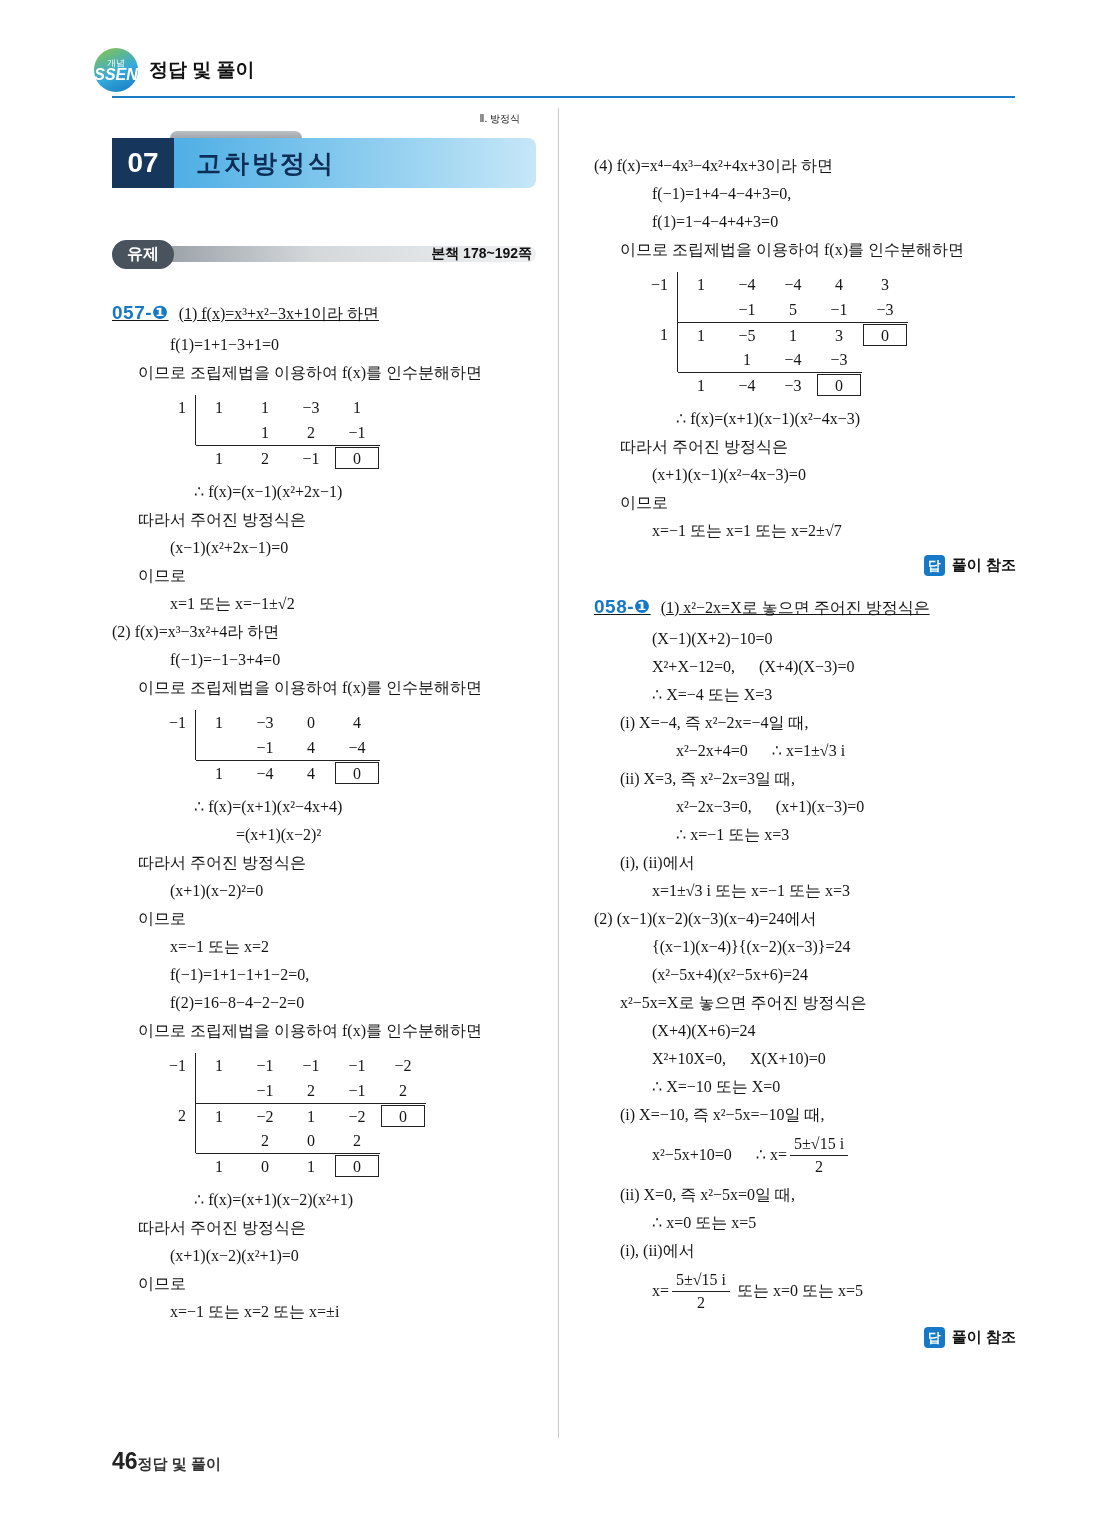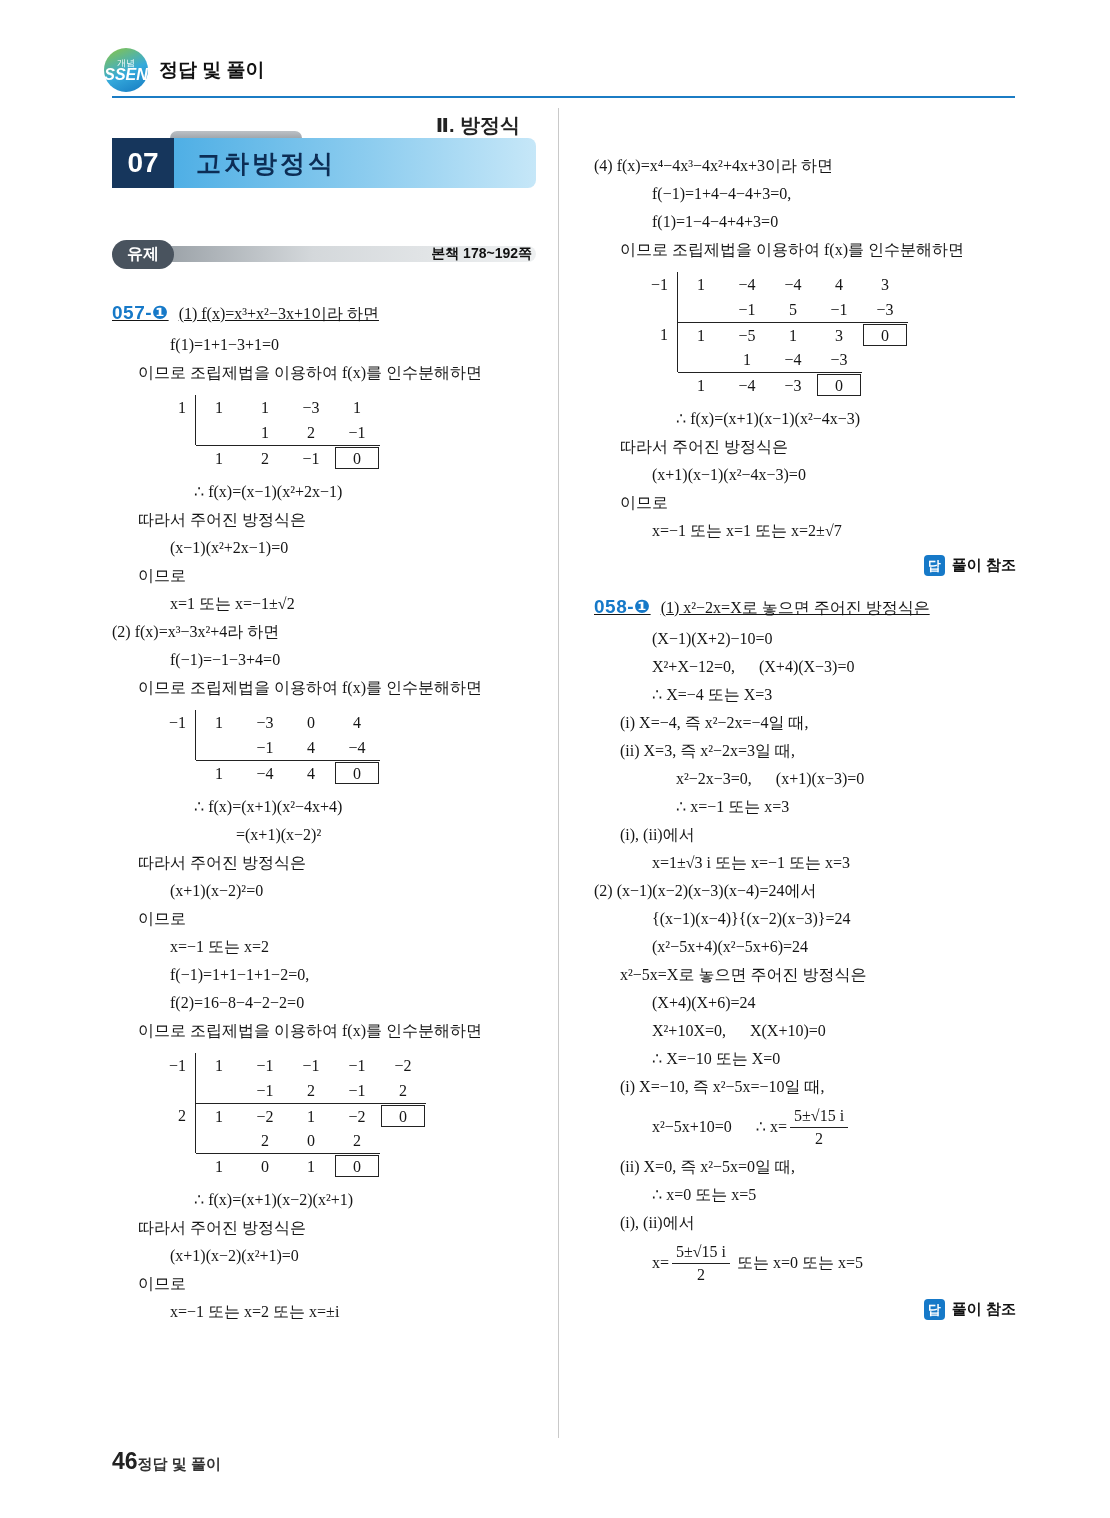--- a/index.html
+++ b/index.html
@@ -3,35 +3,35 @@
 <meta charset="utf-8">
 <style>
   * { margin:0; padding:0; box-sizing:border-box; }
   html,body { background:#e9e9e7; }
   .page {
     position:relative; width:1110px; height:1518px; background:#ffffff;
     font-family:"Liberation Sans","DejaVu Sans",sans-serif; color:#1a1a1a;
     overflow:hidden; margin:0 auto;
   }
   
-  .header { position:absolute; left:104px; top:48px; display:flex; align-items:center; gap:11px; }
+  .header { position:absolute; left:94px; top:48px; display:flex; align-items:center; gap:11px; }
   .logo { width:44px; height:44px; border-radius:50%;
     background:linear-gradient(155deg,#8dc63f 0%,#35aadc 55%,#1478c0 100%);
     display:flex; flex-direction:column; align-items:center; justify-content:center; color:#fff; }
   .logo-top { font-size:9px; line-height:10px; }
   .logo-main { font-size:16px; font-weight:700; font-style:italic; line-height:14px; }
   .header-title { font-size:19px; font-weight:700; color:#111; }
   .header-rule { position:absolute; left:112px; top:96px; width:903px; height:2px; background:#1b7cc4; }
   
   .col { position:absolute; width:424px; }
   .col-left { left:112px; top:112px; }
   .col-right { left:594px; top:122px; }
   .divider { position:absolute; left:558px; top:108px; width:1px; height:1330px; background:#c9c9c9; }
   
-  .section-label { text-align:right; padding-right:16px; font-size:20px; font-weight:700; color:#222; height:22px; }
+  .section-label { text-align:right; padding-right:16px; font-size:10px; font-weight:400; color:#222; height:22px; }
   .banner { position:relative; margin-top:4px; display:flex; height:50px; }
   .banner-tab { position:absolute; left:58px; top:-7px; width:132px; height:14px;
     background:linear-gradient(180deg,#bcc1c6,#878d93); border-radius:7px; }
   .banner-num { position:relative; width:62px; background:#16365c; color:#fff;
     font-size:28px; font-weight:700; display:flex; align-items:center; justify-content:center; }
   .banner-title { position:relative; flex:1;
     background:linear-gradient(90deg,#4fafe5 0%,#8ecdef 55%,#c6e7f8 100%);
     color:#0c2d55; font-size:25px; font-weight:800; display:flex; align-items:center;
     padding-left:22px; letter-spacing:3px; border-radius:0 8px 8px 0; }
   
@@ -307,20 +307,21 @@
           <span class="ans-text">풀이 참조</span>
         </div>
         <div class="heading">
           <span class="prob-id">058-❶</span>
           <span class="htext">(1) x²−2x=X로 놓으면 주어진 방정식은</span>
         </div>
         <div class="line" style="padding-left: 58px;">(X−1)(X+2)−10=0</div>
         <div class="line" style="padding-left: 58px;">X²+X−12=0,      (X+4)(X−3)=0</div>
         <div class="line" style="padding-left: 58px;">∴ X=−4 또는 X=3</div>
         <div class="line" style="padding-left: 26px;">(i) X=−4, 즉 x²−2x=−4일 때,</div>
+        <div class="line" style="padding-left: 82px;">x²−2x+4=0      ∴ x=1±√3 i</div>
         <div class="line" style="padding-left: 26px;">(ii) X=3, 즉 x²−2x=3일 때,</div>
         <div class="line" style="padding-left: 82px;">x²−2x−3=0,      (x+1)(x−3)=0</div>
         <div class="line" style="padding-left: 82px;">∴ x=−1 또는 x=3</div>
         <div class="line" style="padding-left: 26px;">(i), (ii)에서</div>
         <div class="line" style="padding-left: 58px;">x=1±√3 i 또는 x=−1 또는 x=3</div>
         <div class="line" style="padding-left: 0px;">(2) (x−1)(x−2)(x−3)(x−4)=24에서</div>
         <div class="line" style="padding-left: 58px;">{(x−1)(x−4)}{(x−2)(x−3)}=24</div>
         <div class="line" style="padding-left: 58px;">(x²−5x+4)(x²−5x+6)=24</div>
         <div class="line" style="padding-left: 26px;">x²−5x=X로 놓으면 주어진 방정식은</div>
         <div class="line" style="padding-left: 58px;">(X+4)(X+6)=24</div>

